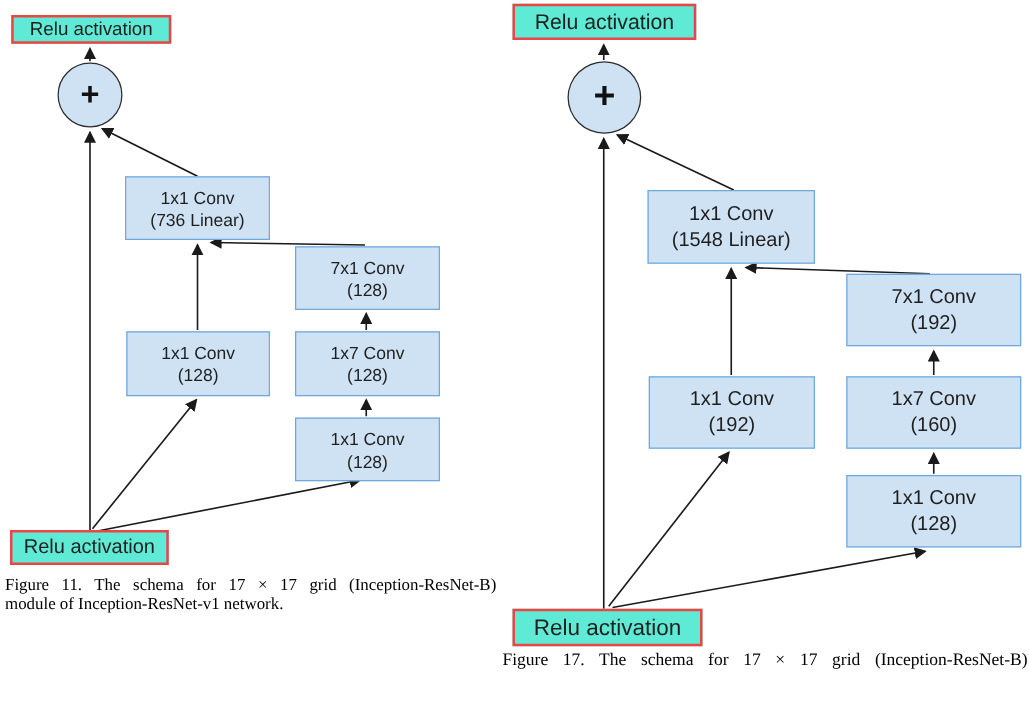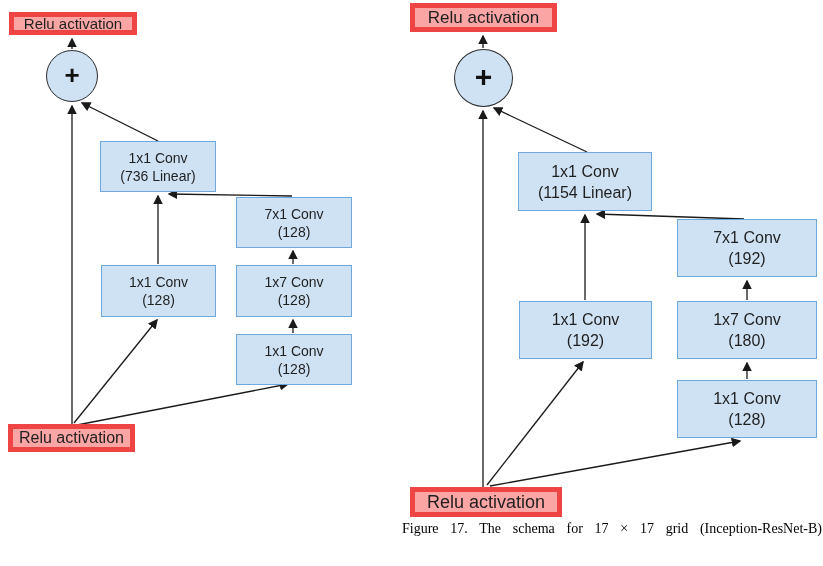--- a/index.html
+++ b/index.html
@@ -8,21 +8,21 @@
     font-family:"Liberation Sans",sans-serif;color:#1f1f1f;overflow:hidden;
   }
   .node{
     position:absolute;display:flex;flex-direction:column;align-items:center;
     justify-content:center;text-align:center;box-sizing:border-box;
   }
   .conv{
     background:#cfe2f3;border:1.5px solid #6fa8dc;
   }
   .relu{
-    background:#fca5a5;border:5px solid #ef4444;
+    background:#5eead4;border:2px solid #ef4444;
   }
   .plus-circle{
     position:absolute;border-radius:50%;background:#cfe2f3;border:1.6px solid #2b2b2b;
     display:flex;align-items:center;justify-content:center;box-sizing:border-box;
   }
   .plus-sign{font-weight:bold;color:#111;line-height:1;transform:translateY(-1px);}
   
   .fig-left .conv{font-size:14px;line-height:18px;}
   .fig-left .relu{font-size:15px;}
   
@@ -101,51 +101,53 @@
     <div class="node conv" style="left:236px;top:334px;width:116px;height:51px;">
       <span>1x1 Conv</span>
       <span>(128)</span>
     </div>
 
     <div class="node relu" style="left:8px;top:424px;width:127px;height:28px;font-size:16px;">
       <span>Relu activation</span>
     </div>
 
     <div class="caption" style="left:4px;top:460px;width:393px;font-size:13.5px;line-height:15px;">
+      <div class="just">Figure 11. The schema for 17 × 17 grid (Inception-ResNet-B)</div>
+      <div>module of Inception-ResNet-v1 network.</div>
     </div>
   </div>
 
   <div class="fig-right">
 
     <div class="node relu" style="left:410px;top:3px;width:147px;height:29px;">
       <span>Relu activation</span>
     </div>
 
     <div class="plus-circle" style="left:454px;top:49px;width:59px;height:58px;">
       <span class="plus-sign" style="font-size:30px;">+</span>
     </div>
 
     <div class="node conv" style="left:518px;top:152px;width:134px;height:59px;">
       <span>1x1 Conv</span>
-      <span>(1154 Linear)</span>
+      <span>(1548 Linear)</span>
     </div>
 
     <div class="node conv" style="left:677px;top:219px;width:140px;height:58px;">
       <span>7x1 Conv</span>
       <span>(192)</span>
     </div>
 
     <div class="node conv" style="left:519px;top:301px;width:133px;height:58px;">
       <span>1x1 Conv</span>
       <span>(192)</span>
     </div>
 
     <div class="node conv" style="left:677px;top:301px;width:140px;height:58px;">
       <span>1x7 Conv</span>
-      <span>(180)</span>
+      <span>(160)</span>
     </div>
 
     <div class="node conv" style="left:677px;top:380px;width:140px;height:58px;">
       <span>1x1 Conv</span>
       <span>(128)</span>
     </div>
 
     <div class="node relu" style="left:410px;top:487px;width:152px;height:30px;font-size:18px;">
       <span>Relu activation</span>
     </div>

